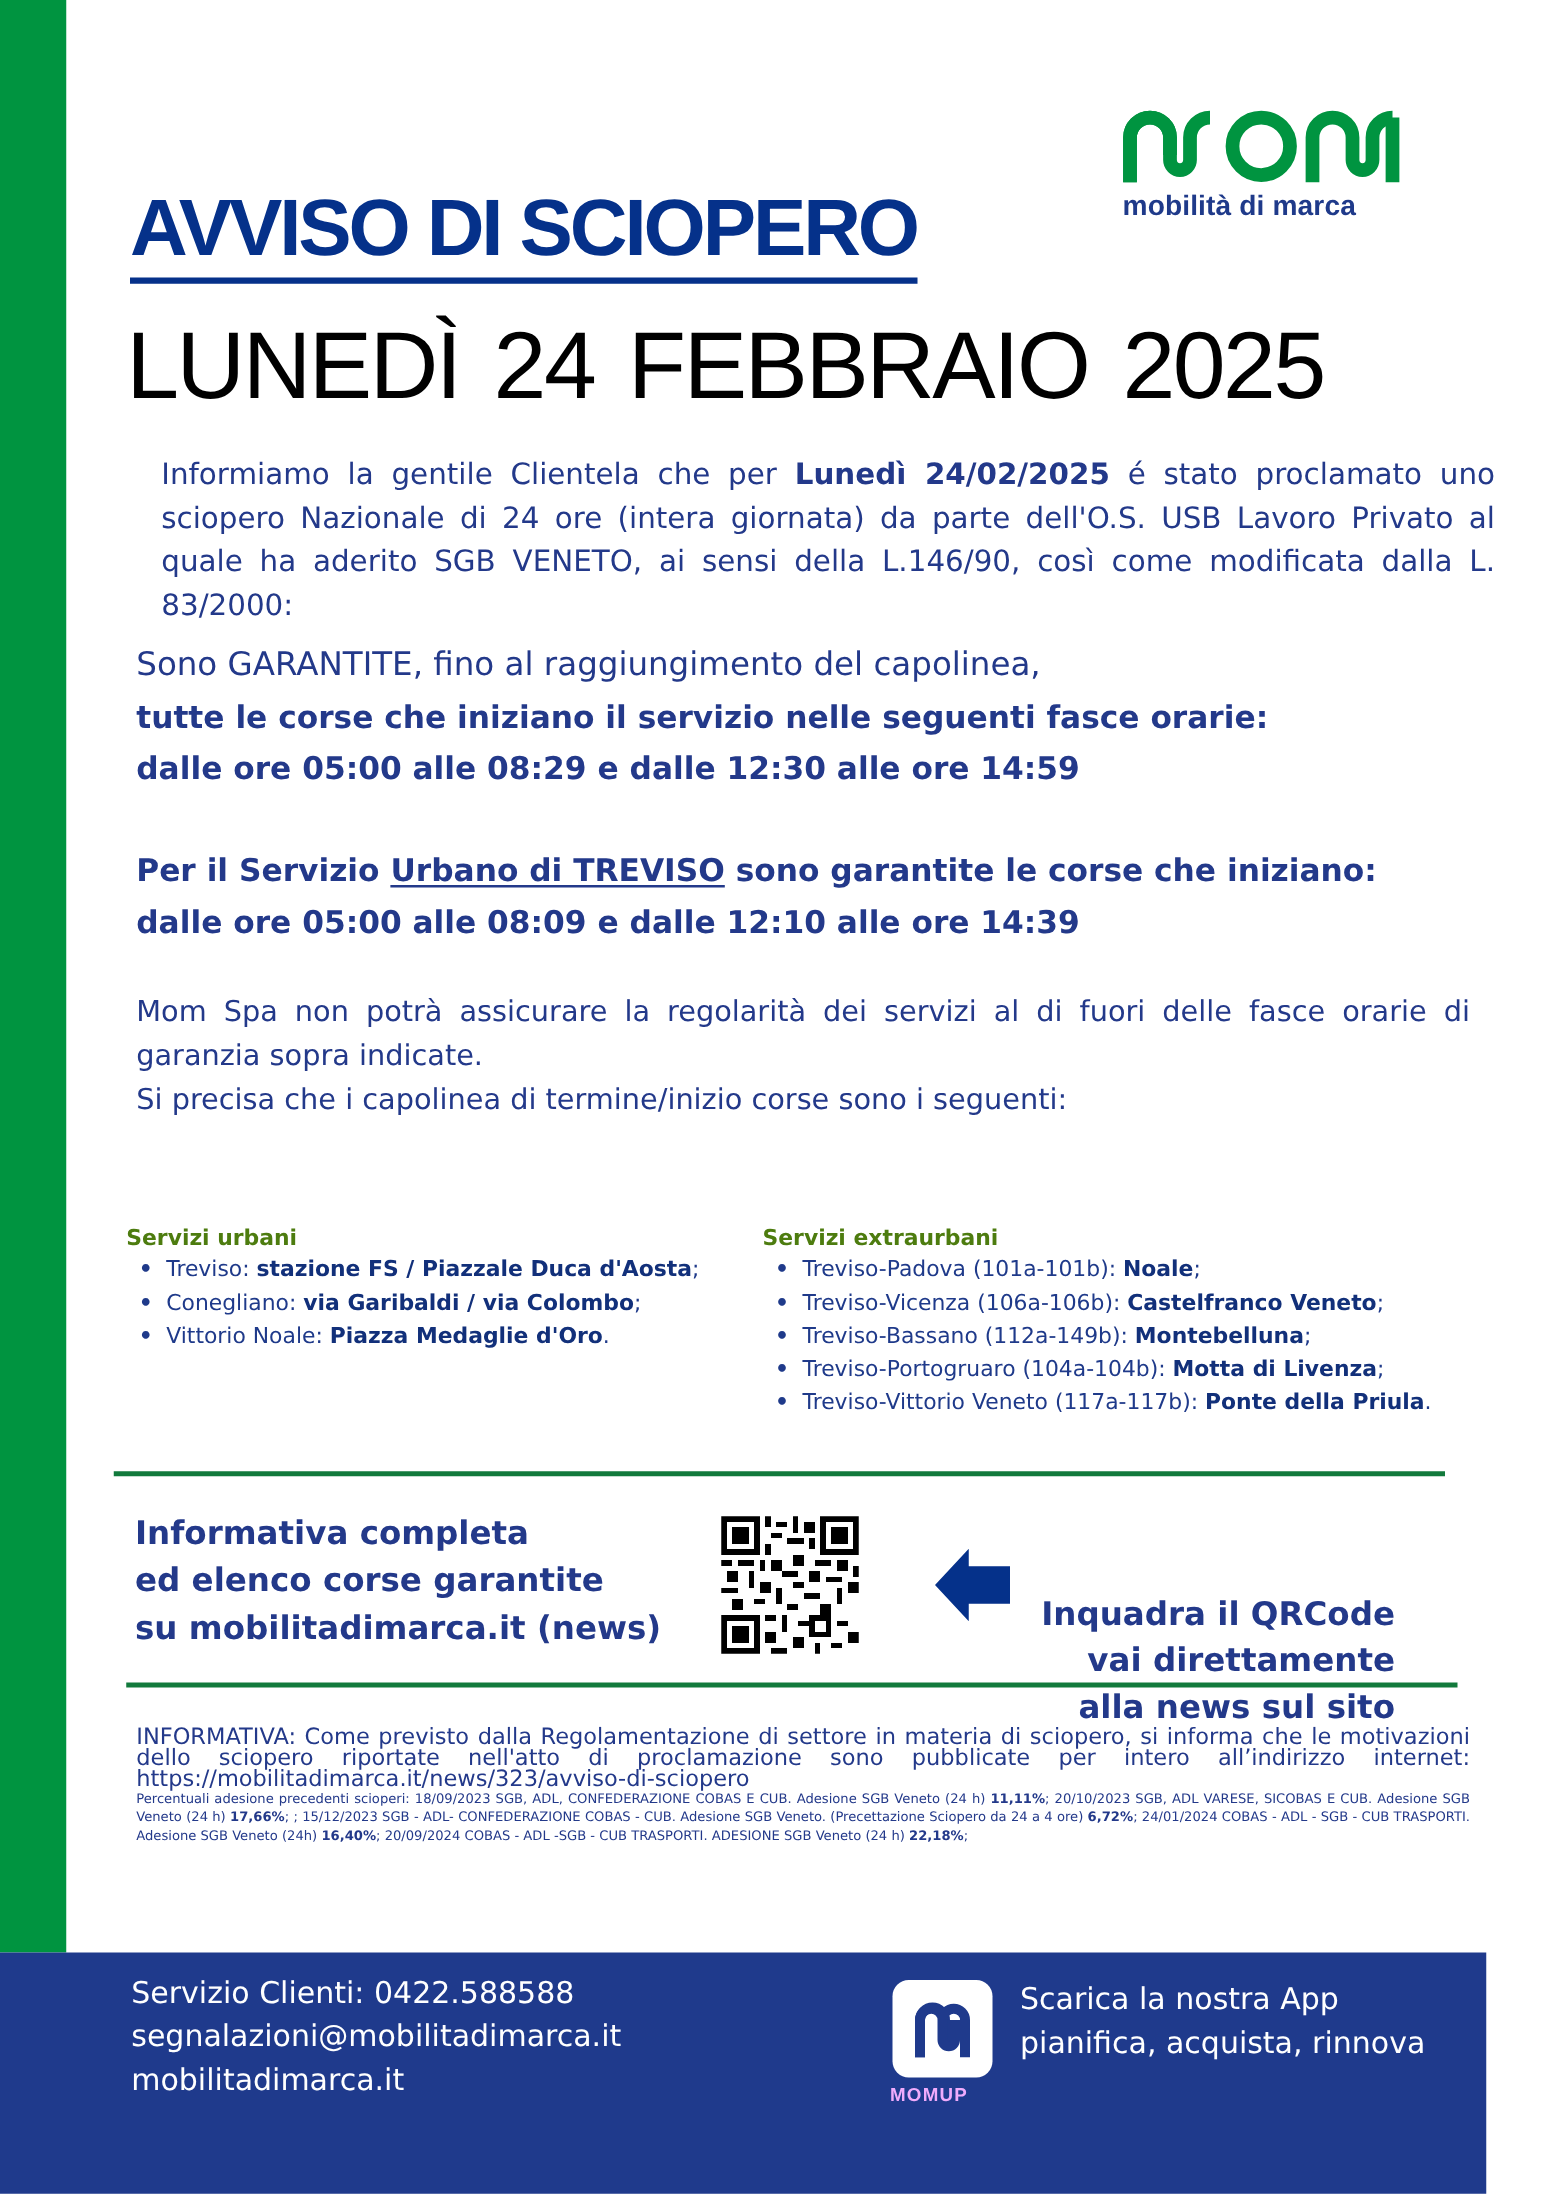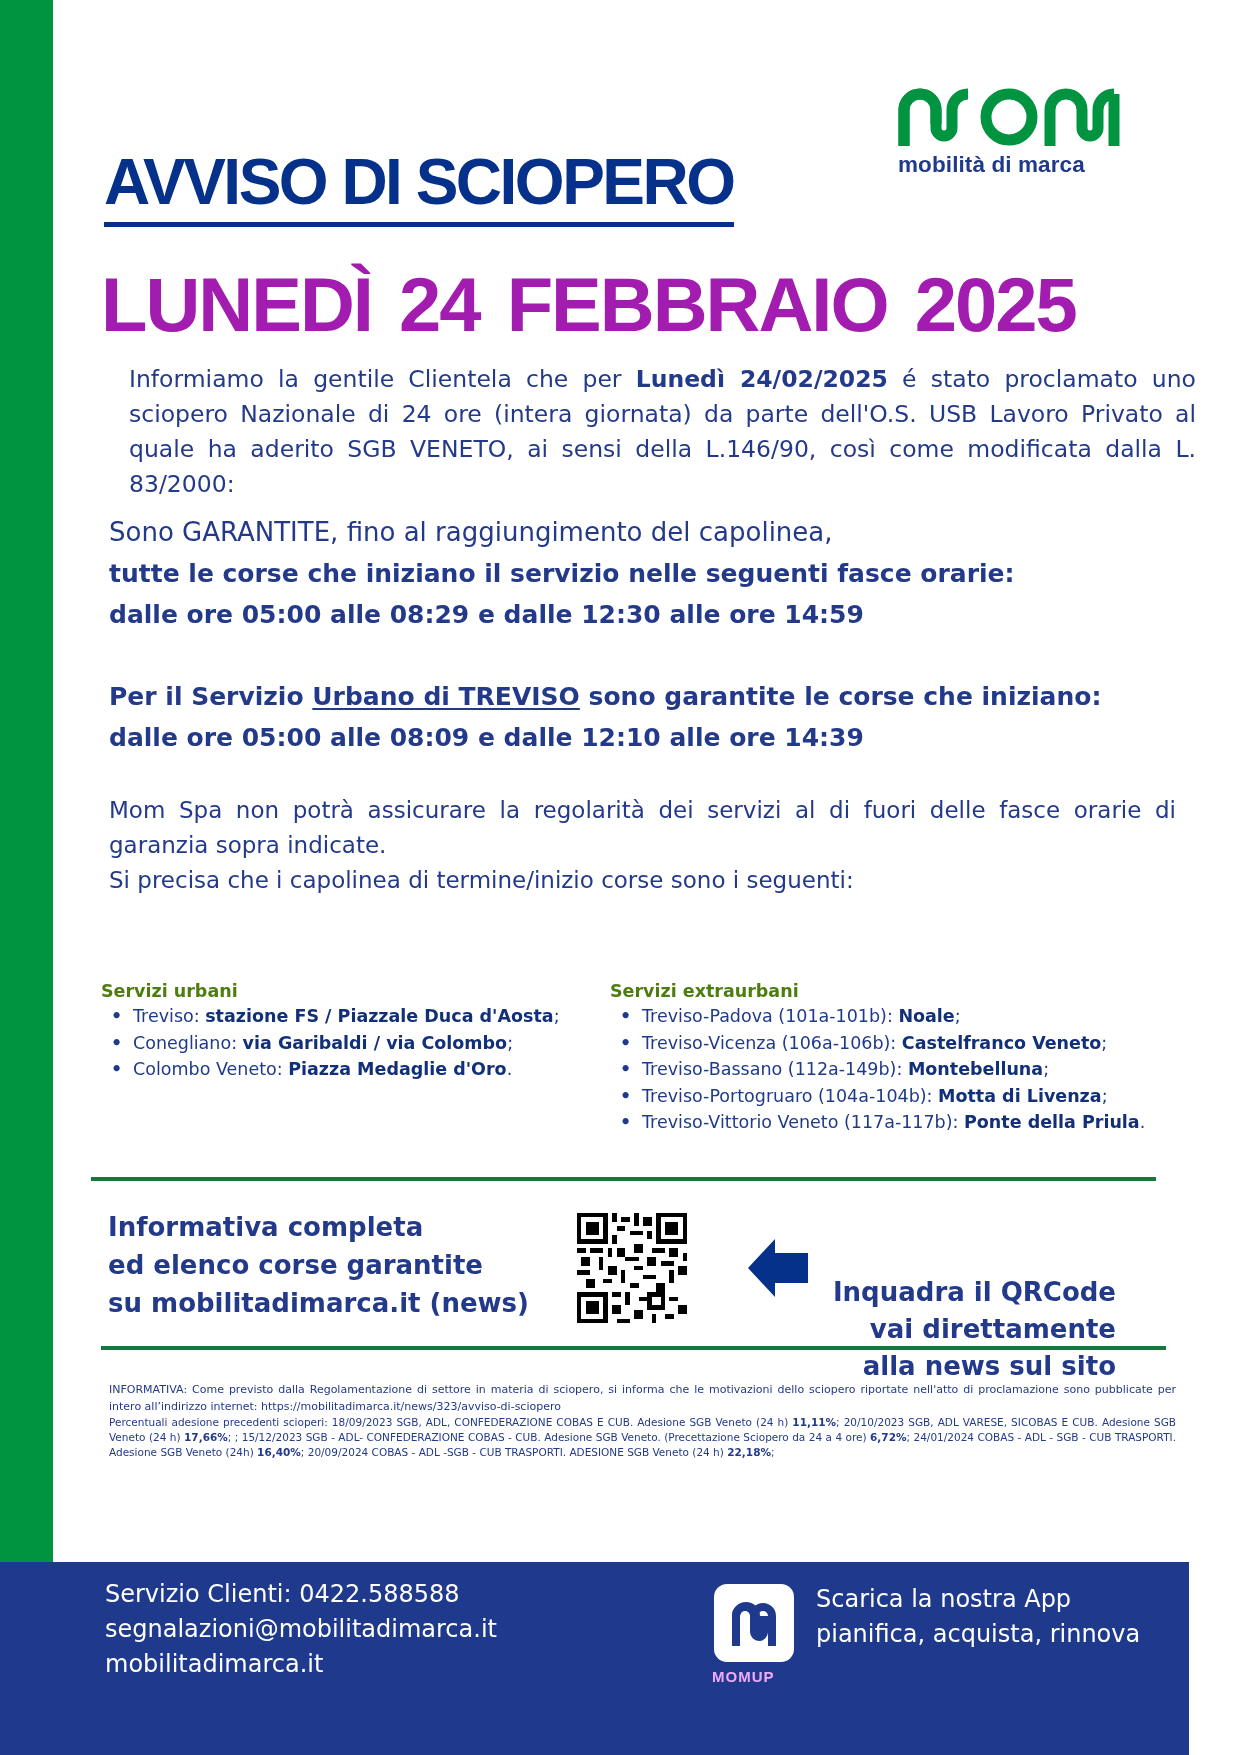--- a/index.html
+++ b/index.html
@@ -18,24 +18,23 @@
 
   
   .title-main {
     position:absolute; left:104px; top:150px;
     font-family:"Liberation Sans", sans-serif; font-weight:bold; font-size:64px; letter-spacing:-2.5px;
     color:#05318a; line-height:1; padding-bottom:8px;
     border-bottom:5px solid #05318a; white-space:nowrap;
   }
   .title-date {
     position:absolute; left:101px; top:255px;
-    font-family:"Liberation Sans", sans-serif; font-weight:bold; font-size:76px; letter-spacing:-2px;
-    color:#a21caf; line-height:1; white-space:nowrap;
+    font-family:"Liberation Sans", sans-serif; font-weight:normal; font-size:76px; letter-spacing:-2px;
+    color:#000000; line-height:1; white-space:nowrap;
     word-spacing:8px;
-    margin-top:12px;
   }
 
   
   .para { position:absolute; left:109px; width:1067px; color:#23398a; }
   .p-intro { top:362px; font-size:23.5px; line-height:35px; text-align:justify;margin-left:20px; }
   .p-intro b { font-weight:bold; }
   .p-guar { top:512px; font-size:26px; line-height:41px; }
   .p-guar .b { font-weight:bold; font-size:25px; }
   .p-urb { top:676px; font-size:25px; line-height:41px; font-weight:bold; }
   .p-urb u { text-decoration:underline; text-underline-offset:3px; }
@@ -57,21 +56,21 @@
   .rule2 { left:101px; top:1346px; width:1065px; }
 
   
   .info-left { position:absolute; left:108px; top:1208px; font-size:26px; font-weight:bold; line-height:38px; color:#23398a; }
   .qr { position:absolute; left:577px; top:1213px; width:110px; height:110px; }
   .arrow { position:absolute; left:748px; top:1239px; width:60px; height:58px; }
   .info-right { position:absolute; right:125px; top:1274px; font-size:26px; font-weight:bold; line-height:37px; color:#23398a; text-align:right;margin-left:12px; }
 
   
   .fine { position:absolute; left:109px; top:1381px; width:1067px; color:#23398a; }
-  .fine .l1 { font-size:11px; line-height:17px; text-align:justify; }
+  .fine .l1 { font-size:18px; line-height:17px; text-align:justify; }
   .fine .l2 { font-size:10.5px; line-height:15px; text-align:justify; }
 
   
   .footer { position:absolute; left:0; top:1562px; width:1189px; height:193px; background:#1f3a8c; color:#ffffff; }
   .footer .contacts { position:absolute; left:105px; top:15px; font-size:24px; line-height:35px; font-family:"DejaVu Sans", sans-serif; }
   .app-icon { position:absolute; left:714px; top:22px; width:80px; height:78px; background:#fff; border-radius:13px; display:flex; align-items:center; justify-content:center; }
   .app-name { position:absolute; left:712px; top:106px; font-family:"Liberation Sans", sans-serif; font-weight:bold; font-size:15px; letter-spacing:1px; color:#f0abfc; }
   .app-text { position:absolute; left:816px; top:20px; font-size:24px; line-height:35px; }
 </style>
 </head>
@@ -117,21 +116,21 @@
   <div>Mom Spa non potrà assicurare la regolarità dei servizi al di fuori delle fasce orarie di garanzia sopra indicate.</div>
   <div>Si precisa che i capolinea di termine/inizio corse sono i seguenti:</div>
 </div>
 
 <div class="cols">
   <div class="col col-urb">
     <h4>Servizi urbani</h4>
     <ul>
       <li><span>Treviso: </span><b>stazione FS / Piazzale Duca d'Aosta</b><span>;</span></li>
       <li><span>Conegliano: </span><b>via Garibaldi / via Colombo</b><span>;</span></li>
-      <li><span>Colombo Veneto: </span><b>Piazza Medaglie d'Oro</b><span>.</span></li>
+      <li><span>Vittorio Noale: </span><b>Piazza Medaglie d'Oro</b><span>.</span></li>
     </ul>
   </div>
   <div class="col col-ext">
     <h4>Servizi extraurbani</h4>
     <ul>
       <li><span>Treviso-Padova (101a-101b): </span><b>Noale</b><span>;</span></li>
       <li><span>Treviso-Vicenza (106a-106b): </span><b>Castelfranco Veneto</b><span>;</span></li>
       <li><span>Treviso-Bassano (112a-149b): </span><b>Montebelluna</b><span>;</span></li>
       <li><span>Treviso-Portogruaro (104a-104b): </span><b>Motta di Livenza</b><span>;</span></li>
       <li><span>Treviso-Vittorio Veneto (117a-117b): </span><b>Ponte della Priula</b><span>.</span></li>

